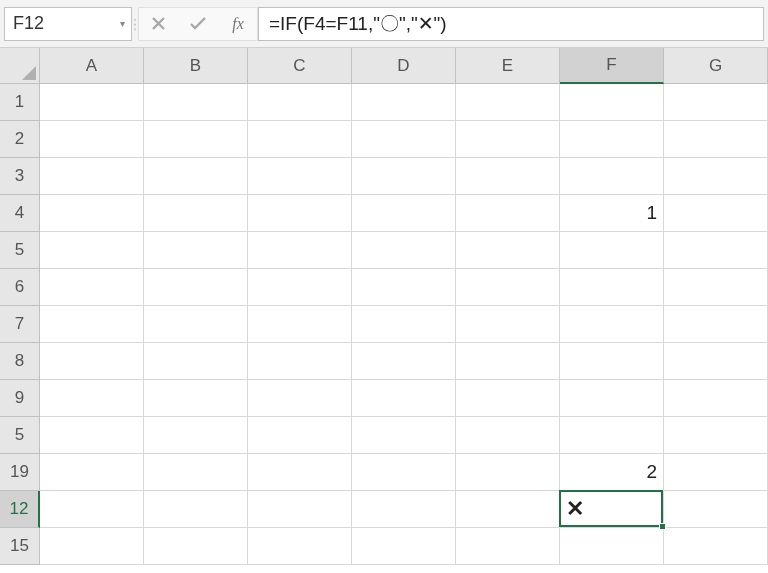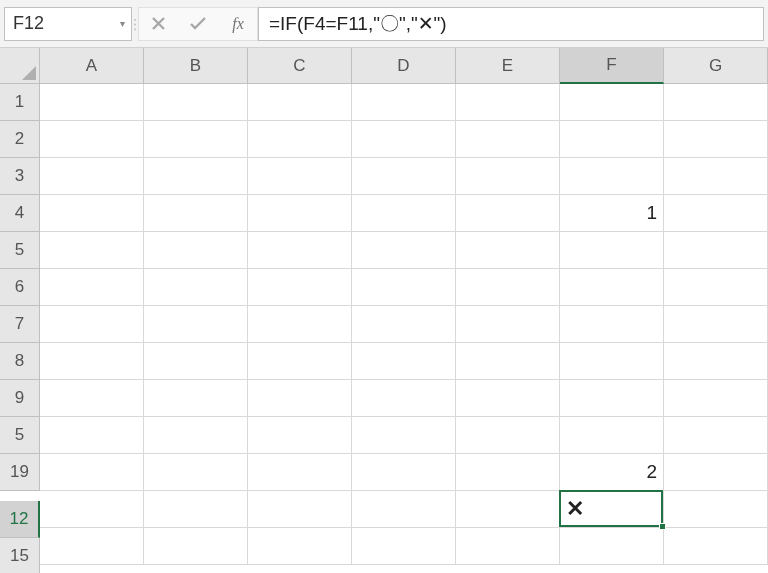--- a/index.html
+++ b/index.html
@@ -133,21 +133,20 @@
       display: flex;
       align-items: center;
       justify-content: center;
       font-size: 17px;
       color: #555;
     }
     .row-header.selected {
       background: #d2d2d2;
       border-right: 2px solid #217346;
       color: #217346;
-      margin-top: 10px;
     }
     .cells {
       position: relative;
     }
     .cell-row { display: flex; }
     .cell {
       width: 104px;
       height: 37px;
       border-right: 1px solid #d8d8d8;
       border-bottom: 1px solid #d8d8d8;

